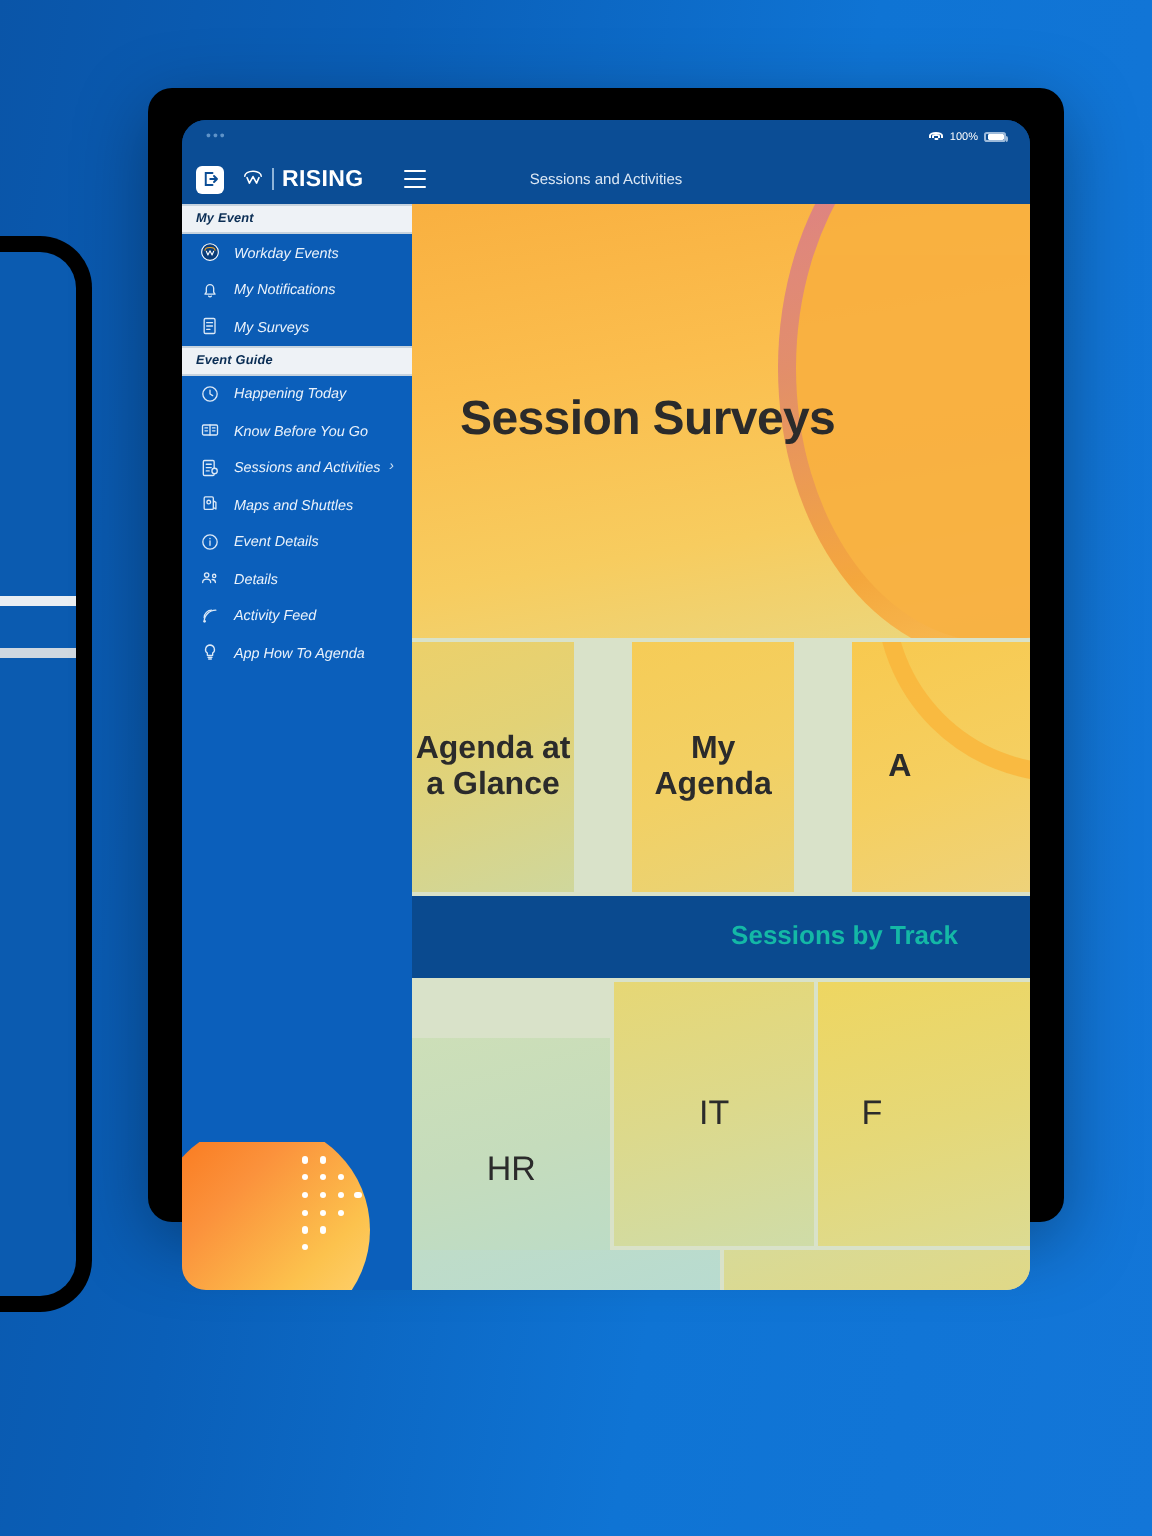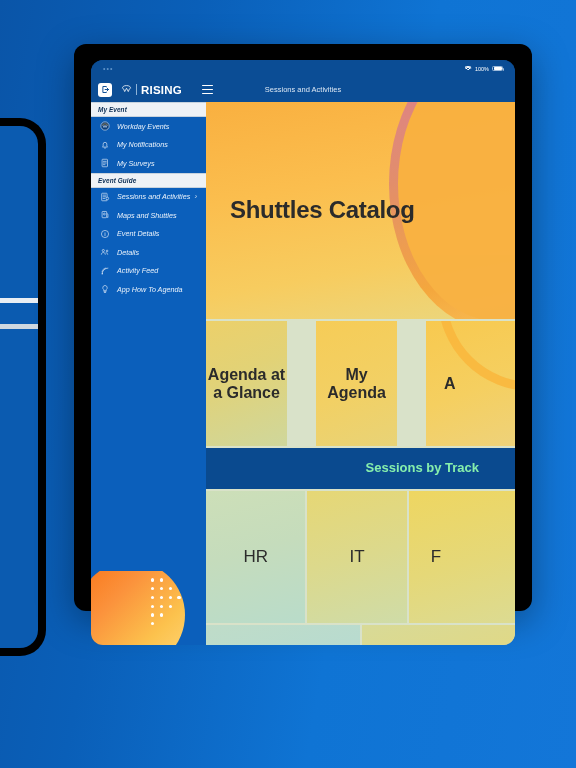--- a/index.html
+++ b/index.html
@@ -148,29 +148,29 @@
   #tile-agenda-third{ width:144px; height:100%; justify-content:flex-start; padding-left:18px;
     background:linear-gradient(160deg,#f8c94f 0%,#f5cf60 55%,#eed27a 100%); }
   #tile-agenda-third::before{
     content:""; position:absolute; left:12px; top:-118px; width:170px; height:170px;
     border-radius:50%; border:9px solid #f9b63c; opacity:.85;
   }
   #row-agenda .tl{ font-size:16px; font-weight:bold; }
 
   
   #tile-sessions-track{
-    width:100%; height:41px; background:#0a4a8f; color:#86efac;
+    width:100%; height:41px; background:#0a4a8f; color:#14b8a6;
     justify-content:flex-end; padding-right:36px;
   }
   #tile-sessions-track .tl{ font-size:13px; font-weight:bold; }
 
   
   #row-tracks{ height:132px; }
   #tile-hr{ width:144px; height:100%;
-    background:linear-gradient(165deg,#cddfb8 0%,#c5dcbc 45%,#b9dcca 100%); }
+    background:linear-gradient(165deg,#cddfb8 0%,#c5dcbc 45%,#b9dcca 100%);margin-top:28px; }
   #tile-it{ width:144px; height:100%;
     background:linear-gradient(165deg,#e6d775 0%,#dcd98c 50%,#cfdca8 100%); }
   #tile-track-third{ width:144px; height:100%; justify-content:flex-start; padding-left:22px;
     background:linear-gradient(165deg,#eed661 0%,#e5d878 55%,#dcdb92 100%); }
   #row-tracks .tl{ font-size:17px; }
 
   
   #row-bottom{ height:42px; }
   #tile-bottom-a{ width:216px; height:100%;
     background:linear-gradient(160deg,#bfdcc8 0%,#b6dbd2 100%); align-items:flex-end; }
@@ -258,21 +258,39 @@
           <svg viewBox="0 0 24 24" fill="none" stroke="#dce9f7" stroke-width="1.6">
             <rect x="5" y="3" width="13" height="18" rx="1.6"></rect>
               <path d="M8 8h7M8 12h7M8 16h4" stroke-linecap="round"></path>
           </svg>
         </span>
         <span>My Surveys</span>
       </div>
 
       <div class="side-section">Event Guide</div>
 
-
+      <div class="side-item">
+        <span class="ic">
+          <svg viewBox="0 0 24 24" fill="none" stroke="#dce9f7" stroke-width="1.6">
+            <circle cx="12" cy="12" r="8.6"></circle>
+              <path d="M12 7.4V12l3.2 2" stroke-linecap="round"></path>
+          </svg>
+        </span>
+        <span>Happening Today</span>
+      </div>
+
+      <div class="side-item">
+        <span class="ic">
+          <svg viewBox="0 0 24 24" fill="none" stroke="#dce9f7" stroke-width="1.6">
+            <rect x="3" y="6" width="18" height="12" rx="1.4"></rect>
+              <path d="M12 6v12M6 9.5h3M6 13h3M15 9.5h3M15 13h3" stroke-linecap="round"></path>
+          </svg>
+        </span>
+        <span>Know Before You Go</span>
+      </div>
 
       <div class="side-item">
         <span class="ic">
           <svg viewBox="0 0 24 24" fill="none" stroke="#dce9f7" stroke-width="1.6">
             <rect x="4" y="3" width="13" height="18" rx="1.5"></rect>
               <path d="M7.5 7.5h6M7.5 11.5h6M7.5 15.5h3.5" stroke-linecap="round"></path>
             <circle cx="17.5" cy="15.5" r="3.2" fill="#0b5fbb"></circle>
           </svg>
         </span>
         <span>Sessions and Activities</span>
@@ -376,21 +394,21 @@
             </div>
         </div>
       </div>
     </div>
 
     <div id="main-area">
 
       <div class="tile-row">
         <div class="tile" id="tile-session-catalog">
           <div id="hero-arc"></div>
-          <div class="tl">Shuttles Catalog</div>
+          <div class="tl">Session Surveys</div>
         </div>
       </div>
 
       <div class="tile-row" id="row-agenda">
         <div class="tile" id="tile-agenda-glance">
           <div class="tl">Agenda at<br>a Glance</div>
         </div>
         <div class="tile" id="tile-my-agenda">
           <div class="tl">My<br>Agenda</div>
         </div>

